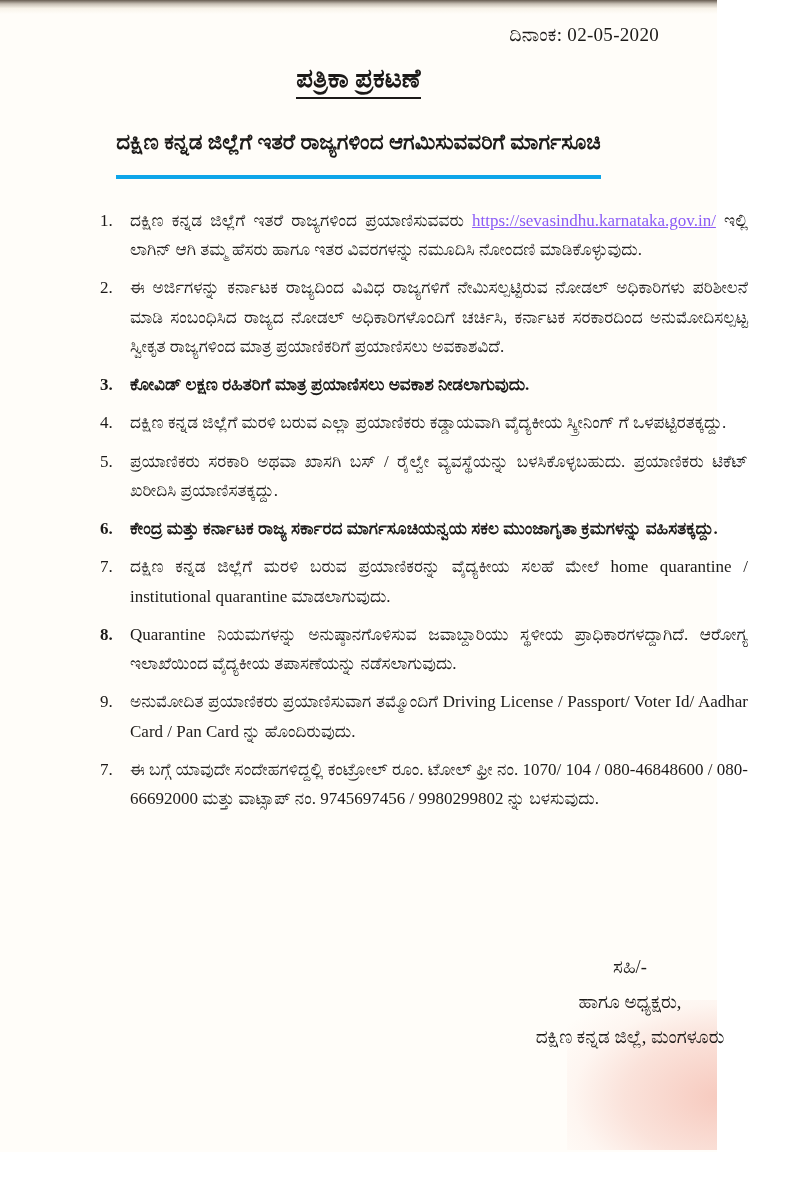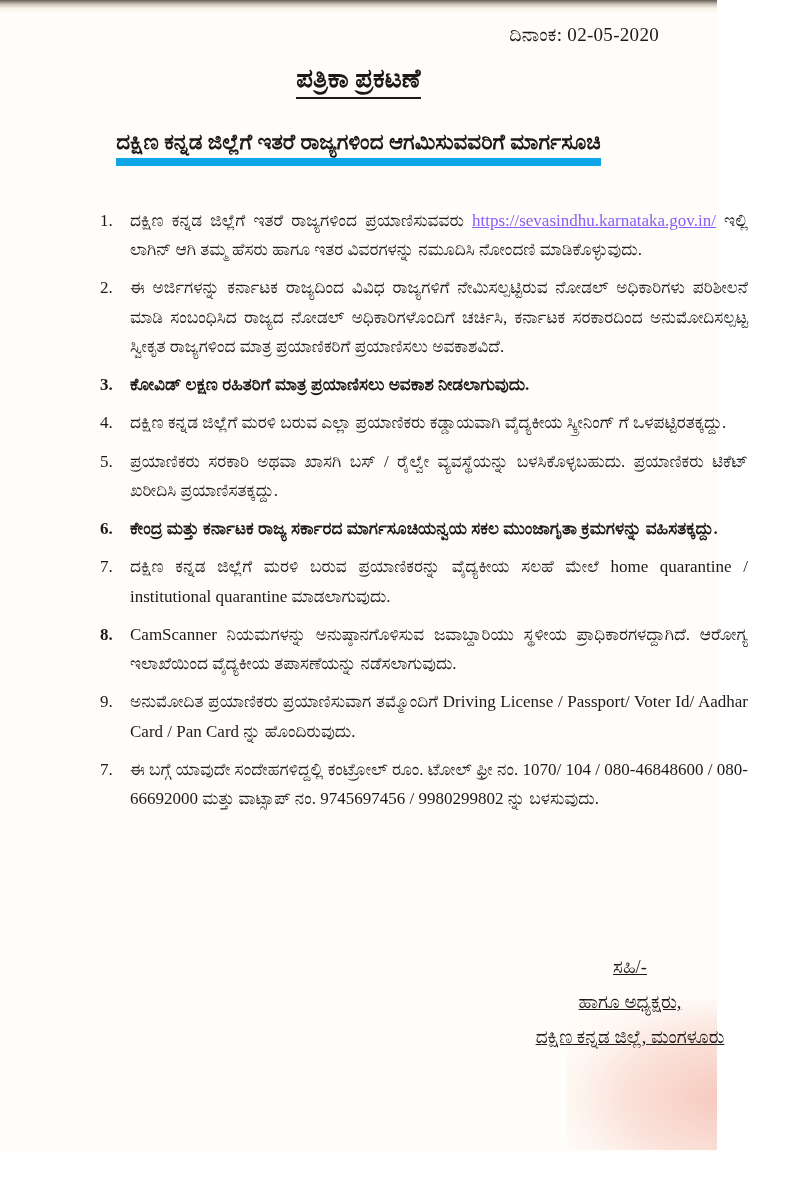--- a/index.html
+++ b/index.html
@@ -77,22 +77,22 @@
     position: absolute;
     top: 130px;
     left: 0;
     width: 100%;
     text-align: center;
   }
   .doc-subtitle span {
     display: inline-block;
     font-size: 21.5px;
     font-weight: bold;
-    border-bottom: 8px solid #0ea5e9;
-    padding-bottom: 3px;
+    border-bottom: 4px solid #0ea5e9;
+    padding-bottom: 20px;
   }
   .guideline-list {
     position: absolute;
     top: 206px;
     left: 100px;
     width: 648px;
   }
   .g-item {
     display: flex;
     margin-bottom: 9px;
@@ -115,21 +115,20 @@
     word-break: break-all;
   }
   .signature-block {
     position: absolute;
     top: 950px;
     left: 470px;
     width: 320px;
     text-align: center;
     font-size: 18.5px;
     line-height: 35px;
-    text-decoration: underline;
   }
   
   .footer-strip {
     position: absolute;
     left: 0;
     bottom: 0;
     width: 795px;
     height: 48px;
     background: #ffffff;
   }
@@ -195,21 +194,21 @@
         <span class="txt">ಕೇಂದ್ರ ಮತ್ತು ಕರ್ನಾಟಕ ರಾಜ್ಯ ಸರ್ಕಾರದ ಮಾರ್ಗಸೂಚಿಯನ್ವಯ ಸಕಲ ಮುಂಜಾಗೃತಾ ಕ್ರಮಗಳನ್ನು ವಹಿಸತಕ್ಕದ್ದು.</span>
       </div>
 
       <div class="g-item">
         <span class="num">7.</span>
         <span class="txt">ದಕ್ಷಿಣ ಕನ್ನಡ ಜಿಲ್ಲೆಗೆ ಮರಳಿ ಬರುವ ಪ್ರಯಾಣಿಕರನ್ನು ವೈದ್ಯಕೀಯ ಸಲಹೆ ಮೇಲೆ home quarantine / institutional quarantine ಮಾಡಲಾಗುವುದು.</span>
       </div>
 
       <div class="g-item">
         <span class="num bold-num">8.</span>
-        <span class="txt">CamScanner ನಿಯಮಗಳನ್ನು ಅನುಷ್ಠಾನಗೊಳಿಸುವ ಜವಾಬ್ದಾರಿಯು ಸ್ಥಳೀಯ ಪ್ರಾಧಿಕಾರಗಳದ್ದಾಗಿದೆ. ಆರೋಗ್ಯ ಇಲಾಖೆಯಿಂದ ವೈದ್ಯಕೀಯ ತಪಾಸಣೆಯನ್ನು ನಡೆಸಲಾಗುವುದು.</span>
+        <span class="txt">Quarantine ನಿಯಮಗಳನ್ನು ಅನುಷ್ಠಾನಗೊಳಿಸುವ ಜವಾಬ್ದಾರಿಯು ಸ್ಥಳೀಯ ಪ್ರಾಧಿಕಾರಗಳದ್ದಾಗಿದೆ. ಆರೋಗ್ಯ ಇಲಾಖೆಯಿಂದ ವೈದ್ಯಕೀಯ ತಪಾಸಣೆಯನ್ನು ನಡೆಸಲಾಗುವುದು.</span>
       </div>
 
       <div class="g-item">
         <span class="num">9.</span>
         <span class="txt">ಅನುಮೋದಿತ ಪ್ರಯಾಣಿಕರು ಪ್ರಯಾಣಿಸುವಾಗ ತಮ್ಮೊಂದಿಗೆ Driving License / Passport/ Voter Id/ Aadhar Card / Pan Card ನ್ನು ಹೊಂದಿರುವುದು.</span>
       </div>
 
       <div class="g-item">
         <span class="num">7.</span>
         <span class="txt">ಈ ಬಗ್ಗೆ ಯಾವುದೇ ಸಂದೇಹಗಳಿದ್ದಲ್ಲಿ ಕಂಟ್ರೋಲ್ ರೂಂ. ಟೋಲ್ ಫ್ರೀ ನಂ. 1070/ 104 / 080-46848600 / 080-66692000 ಮತ್ತು ವಾಟ್ಸಾಪ್ ನಂ. 9745697456 / 9980299802 ನ್ನು ಬಳಸುವುದು.</span>

